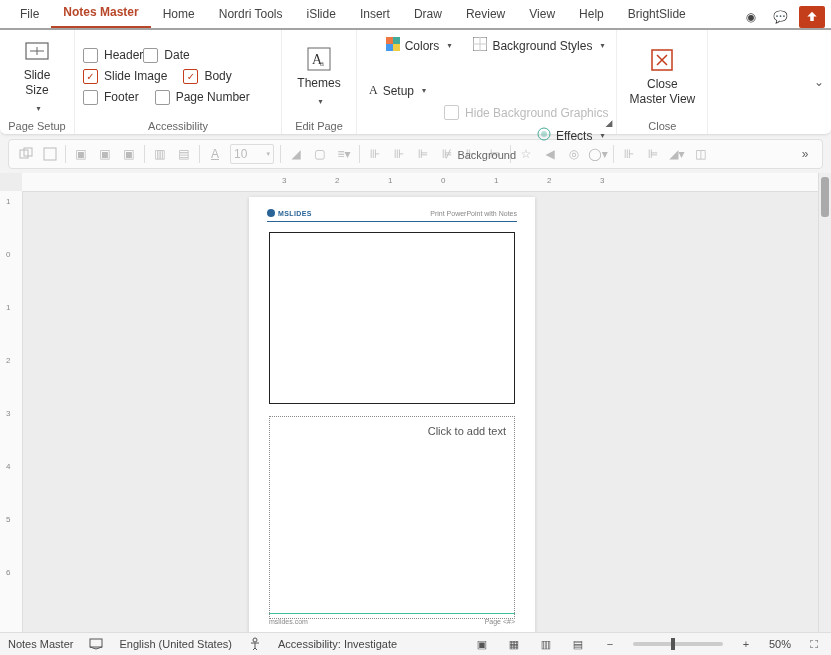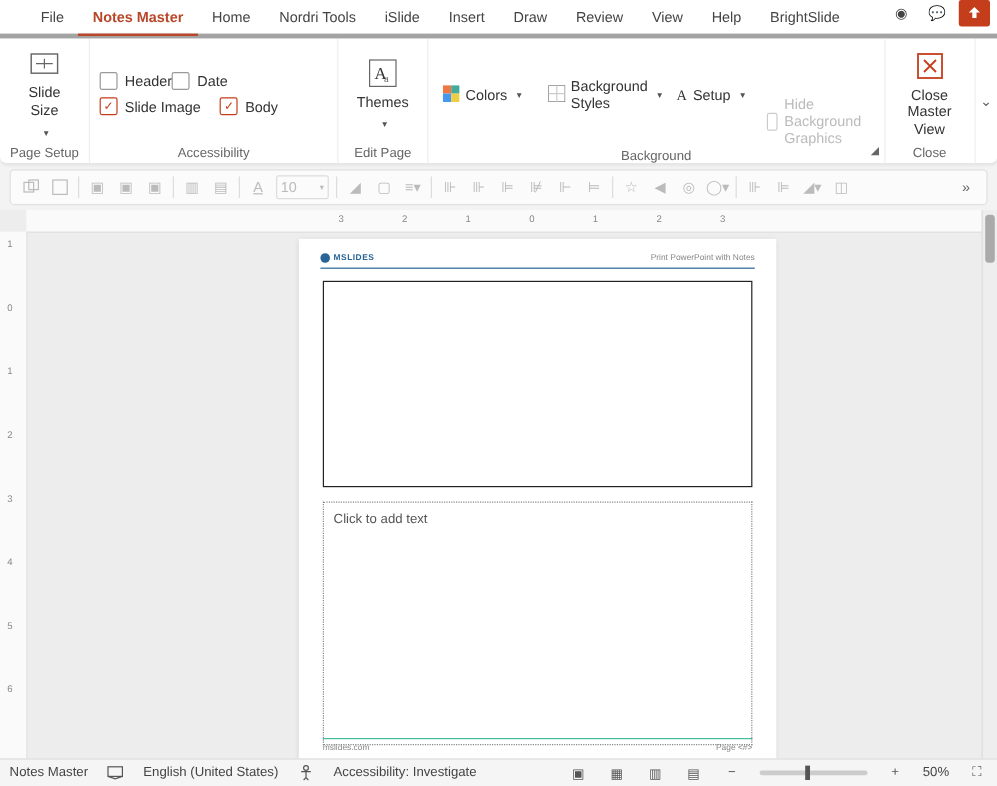--- a/index.html
+++ b/index.html
@@ -10,25 +10,25 @@
     font-family: "Segoe UI", Tahoma, sans-serif;
     font-size: 12px;
     background: #f3f3f3;
     overflow: hidden;
     color: #333;
     position: relative;
   }
   
   .menubar {
     display: flex;
-    align-items: flex-start;
+    align-items: flex-end;
     height: 28px;
     background: #fff;
-    border-bottom: 4px solid #a3a3a3;
-    padding-left: 22px;
+    border-bottom: 2px solid #a3a3a3;
+    padding-left: 8px;
     position: relative;
   }
   .menubar .tab {
     padding: 0 12px;
     height: 100%;
     display: flex;
     align-items: center;
     color: #444;
     cursor: pointer;
   }
@@ -196,24 +196,25 @@
   }
   .ruler-tick {
     position: absolute;
     color: #888;
     font-size: 8px;
   }
   .page {
     position: absolute;
     left: 249px;
     top: 24px;
-    width: 398px;
+    width: 286px;
     height: 442px;
     background: #fff;
     box-shadow: 0 1px 4px rgba(0,0,0,0.15);
+    text-align: right;
   }
   .page .header-row {
     display:flex; justify-content: space-between;
     padding: 12px 18px 4px 18px;
     font-size: 7px;
     color: #2a6496;
     align-items: center;
   }
   .page .header-row .logo {
     display:flex;align-items:center;gap:3px;
@@ -345,20 +346,30 @@
       <div style="display:flex;gap:16px">
         <label class="chk">
             <span class="box checked">✓</span>
             <span>Slide Image</span>
           </label>
         <label class="chk">
             <span class="box checked">✓</span>
             <span>Body</span>
           </label>
       </div>
+      <div style="display:flex;gap:16px">
+        <label class="chk">
+            <span class="box"></span>
+            <span>Footer</span>
+          </label>
+        <label class="chk">
+            <span class="box"></span>
+            <span>Page Number</span>
+          </label>
+      </div>
     </div>
     <div class="group-label">Accessibility</div>
   </div>
 
   <div class="group">
     <div class="group-body">
       <div class="bigbtn">
         <div class="iconslot">
           <svg width="26" height="26">
               <rect x="2" y="2" width="22" height="22" fill="none" stroke="#666"></rect>
@@ -367,21 +378,21 @@
             </svg>
         </div>
         <span>Themes</span>
         <span class="caret"></span>
       </div>
     </div>
     <div class="group-label">Edit Page</div>
   </div>
 
   <div class="group bg-group" style="min-width:240px">
-    <div class="group-body" style="flex-direction:row;align-items:center;gap:4px;justify-content:center">
+    <div class="group-body" style="flex-direction:column;align-items:flex-end;gap:4px;justify-content:center">
       <div style="display:flex;gap:14px;align-items:center">
         <div class="smallbtn caret">
           <span><svg width="14" height="14">
                 <rect width="7" height="7" fill="#e74"></rect>
                 <rect x="7" width="7" height="7" fill="#4a9"></rect>
                 <rect y="7" width="7" height="7" fill="#49e"></rect>
                 <rect x="7" y="7" width="7" height="7" fill="#ec4"></rect>
               </svg></span>
           <span>Colors</span>
         </div>
@@ -395,20 +406,27 @@
       </div>
       <div style="display:flex;gap:14px;align-items:center">
         <div class="smallbtn caret">
           <span style="font-family:serif">A</span>
           <span>Setup</span>
         </div>
         <label class="chk disabled">
           <span class="box" style="border-color:#ccc"></span>
           <span>Hide Background Graphics</span>
         </label>
+      </div>
+      <div class="smallbtn caret">
+        <span><svg width="14" height="14">
+              <circle cx="7" cy="7" r="6" fill="none" stroke="#4a9"></circle>
+              <circle cx="7" cy="7" r="3" fill="#4a9" opacity="0.4"></circle>
+            </svg></span>
+        <span>Effects</span>
       </div>
     </div>
     <div class="group-label">Background</div>
     <div style="position:absolute;right:4px;bottom:6px;font-size:9px;color:#666">◢</div>
   </div>
 
   <div class="group">
     <div class="group-body">
       <div class="bigbtn">
         <div class="iconslot">

